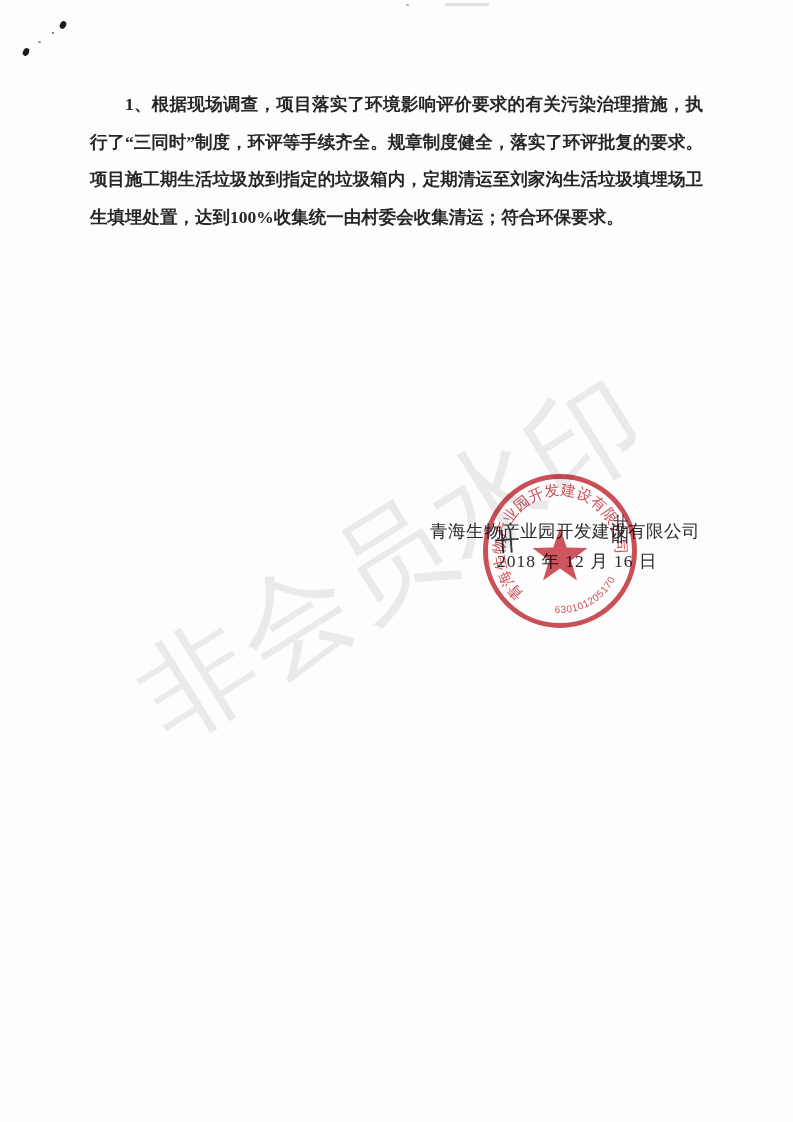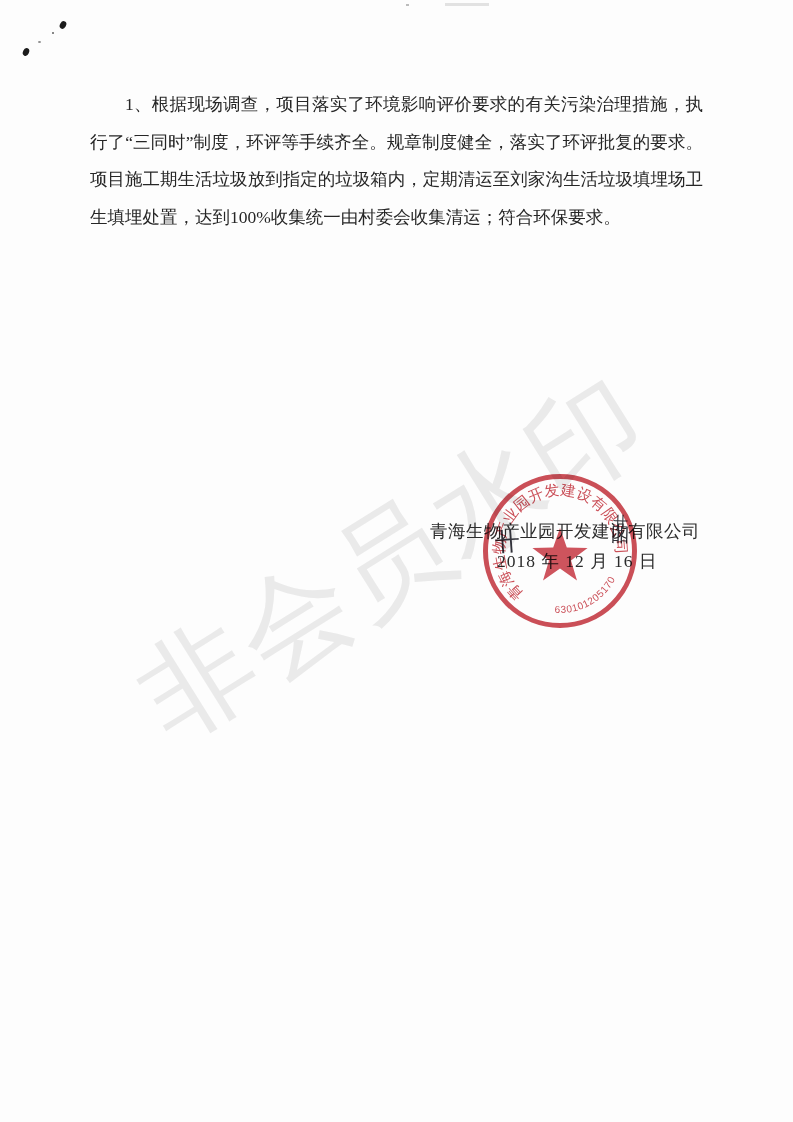--- a/index.html
+++ b/index.html
@@ -15,21 +15,21 @@
     font-size:112px;line-height:132px;letter-spacing:2px;white-space:nowrap;
     color:#eaeaea;transform:rotate(-32deg);transform-origin:center;
     z-index:1;user-select:none;
   }
   
   .body-text{
     position:absolute;left:90px;top:86px;width:613px;
     font-size:17.5px;line-height:37.5px;color:#262626;
     text-align:justify;z-index:2;
   }
-  .body-text p{margin:0;text-indent:2em;}
+  .body-text p{margin:0;text-indent:2em;font-weight:bold;}
   .body-text p.attachment{text-indent:1em;}
   .company-line{
     position:absolute;left:430px;top:519px;
     font-size:17.5px;letter-spacing:0.5px;color:#2b2b2b;z-index:3;white-space:nowrap;
   }
   .date-line{
     position:absolute;left:497px;top:549px;
     font-size:17.5px;letter-spacing:1px;color:#2b2b2b;z-index:3;white-space:nowrap;
   }
   

